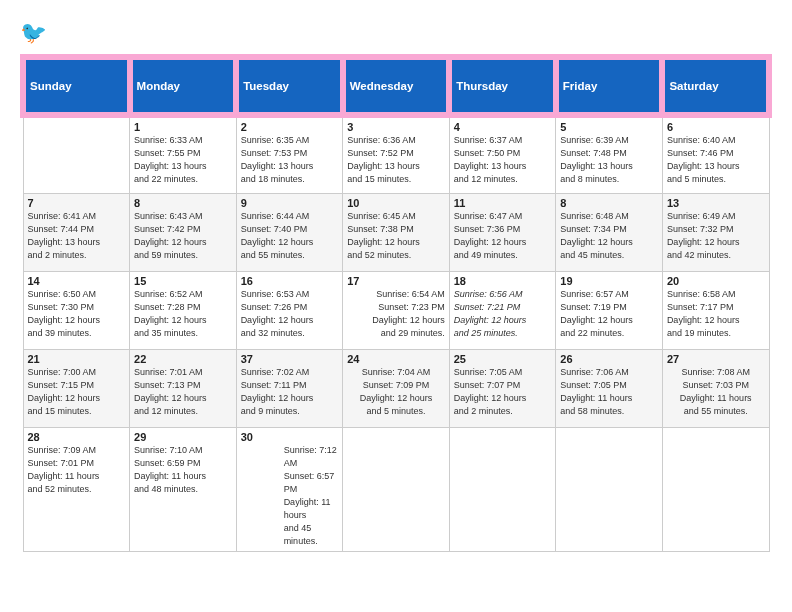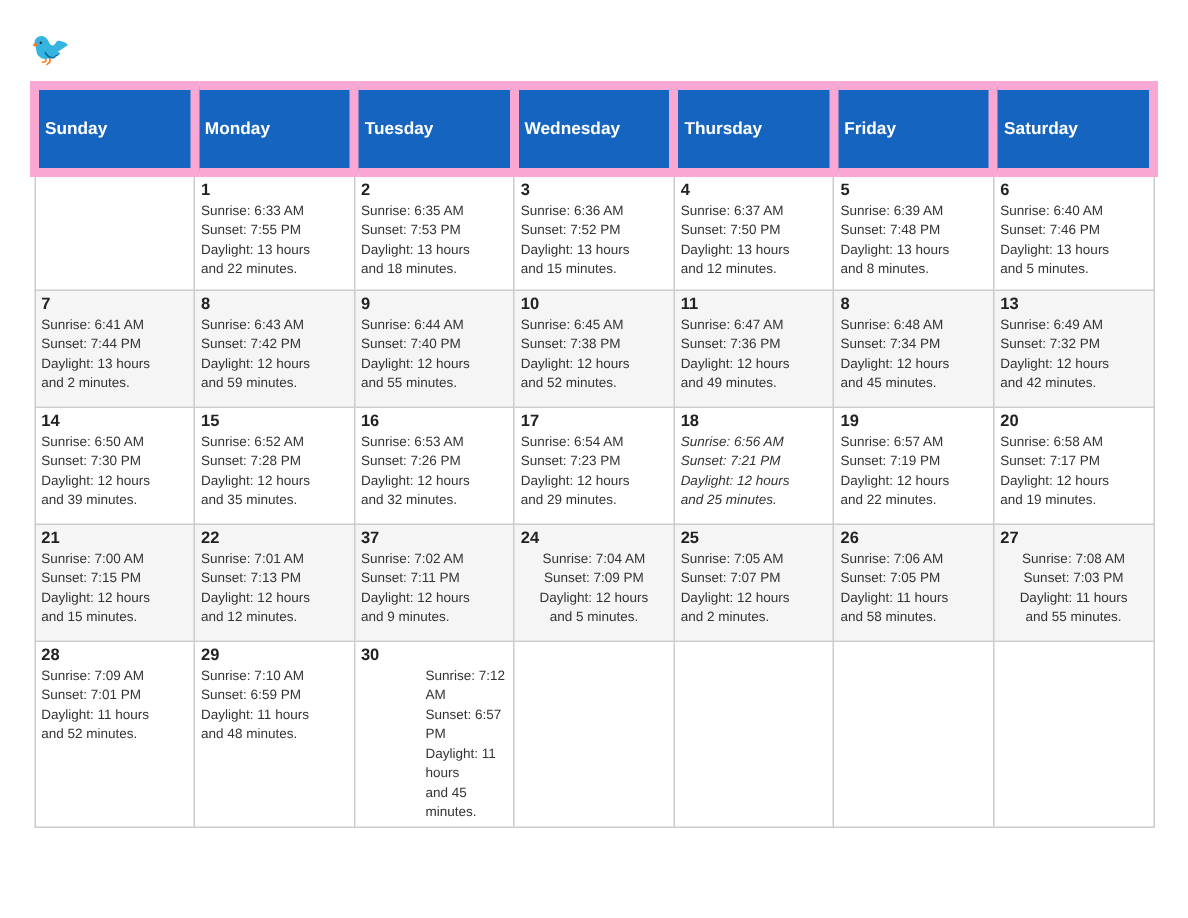--- a/index.html
+++ b/index.html
@@ -245,21 +245,21 @@
           </td>
           <td>
             <span class="day-number">16</span>
             <div class="day-info" style="white-space: pre-line;">Sunrise: 6:53 AM
 Sunset: 7:26 PM
 Daylight: 12 hours
 and 32 minutes.</div>
           </td>
           <td>
             <span class="day-number">17</span>
-            <div class="day-info" style="white-space: pre-line;">Sunrise: 6:54 AM
+            <div class="day-info" style="white-space: pre-line; text-align: right;">Sunrise: 6:54 AM
 Sunset: 7:23 PM
 Daylight: 12 hours
 and 29 minutes.</div>
           </td>
           <td>
             <span class="day-number">18</span>
             <div class="day-info" style="white-space: pre-line; font-style: italic;">Sunrise: 6:56 AM
 Sunset: 7:21 PM
 Daylight: 12 hours
 and 25 minutes.</div>

